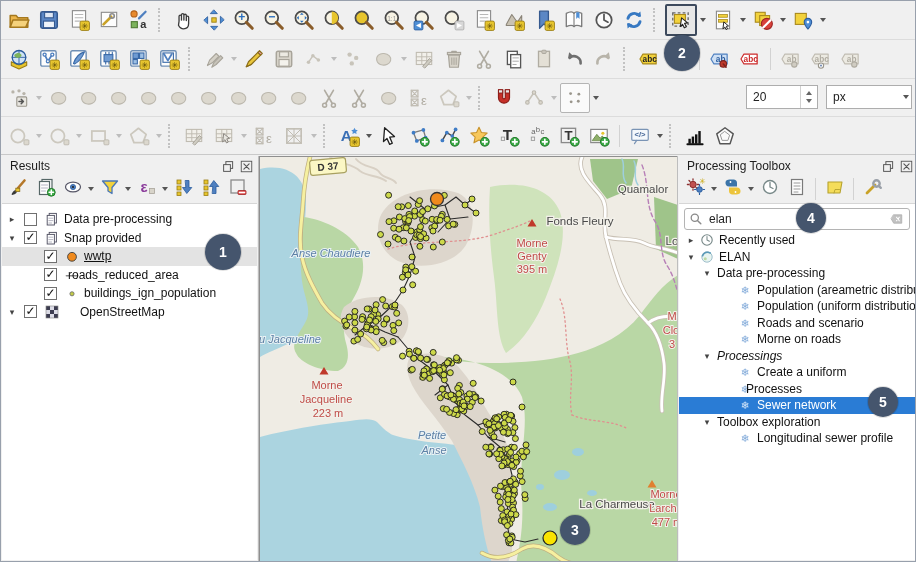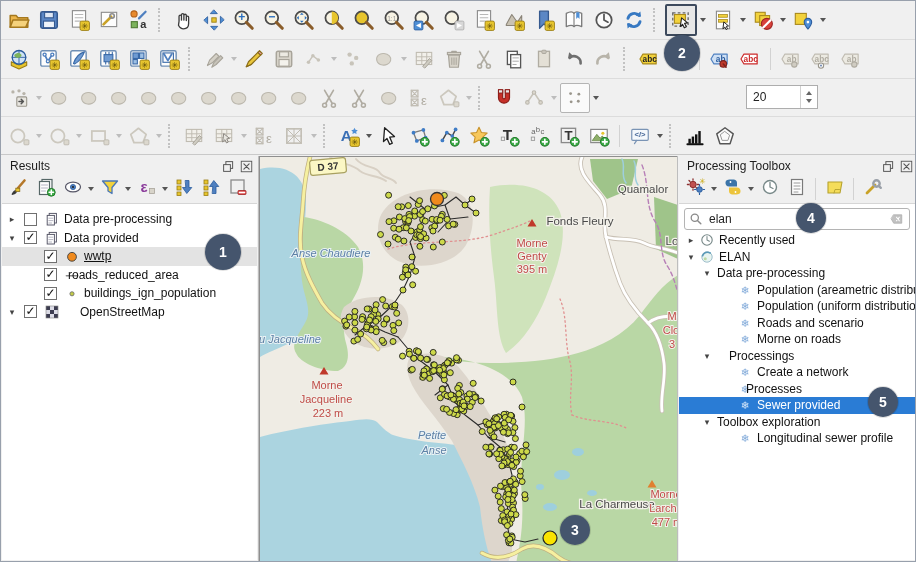--- a/index.html
+++ b/index.html
@@ -551,20 +551,24 @@
       </div>
     </div>
   <div class="toolbar" id="tb3">
     <div class="spinbox">
       <span class="val">20</span>
       <span class="spinarrows">
           <span class="upc"></span>
           <span class="dnc"></span>
         </span>
     </div>
+    <div class="pxsel">
+      <span class="val">px</span>
+      <span class="caret"></span>
+    </div>
   <div class="tbtn dis">
         <span>
           <svg width="22" height="22" viewBox="0 0 20 20">
             <circle cx="4.5" cy="4.5" r="1.5" fill="#b8b4aa" stroke="none" stroke-width="1"></circle>
             <circle cx="10" cy="3.5" r="1.5" fill="#b8b4aa" stroke="none" stroke-width="1"></circle>
             <circle cx="14.5" cy="6" r="1.5" fill="#b8b4aa" stroke="none" stroke-width="1"></circle>
             <rect x="8" y="9" width="9" height="8.5" fill="#e8e6e0" stroke="#9a968c" stroke-width="1" rx="1"></rect>
             <path d="M10,13.2 h4 M14,13.2 l-2,-2 M14,13.2 l-2,2" fill="none" stroke="#555" stroke-width="1.4" stroke-linejoin="round" stroke-linecap="round"></path>
           </svg>
         </span>
@@ -1008,21 +1012,21 @@
           <span class="lname" style="left: 62px;">Data pre-processing</span>
         </div>
         <div class="trow" style="top: 24.5px; height: 18.5px;">
           <span class="exp" style="left: 4px;">▾</span>
           <span class="cbx" style="left: 22px; top: 2.5px;">✓</span>
           <span style="position: absolute; left: 42px; top: 1px;"><svg width="16" height="16" viewBox="0 0 20 20">
               <rect x="6.5" y="3" width="9" height="12" fill="none" stroke="#556" stroke-width="1.2" rx="0"></rect>
               <rect x="4" y="5.5" width="9" height="12" fill="#fff" stroke="#556" stroke-width="1.2" rx="0"></rect>
               <path d="M6,9 h5 M6,12 h5 M6,15 h3.5" fill="none" stroke="#99a" stroke-width="0.9" stroke-linejoin="round" stroke-linecap="round"></path>
             </svg></span>
-          <span class="lname" style="left: 62px;">Data provided</span>
+          <span class="lname" style="left: 62px;">Snap provided</span>
         </div>
         <div class="trow selrow" style="top: 43px; height: 18.5px;">
           <span class="cbx" style="left: 42px; top: 2.5px;">✓</span>
           <span style="position: absolute; left: 62px; top: 1px;"><svg width="16" height="16" viewBox="0 0 20 20">
               <circle cx="10" cy="11" r="5.5" fill="#f08a1d" stroke="#444" stroke-width="1.2"></circle>
             </svg></span>
           <span class="lname bold uline" style="left: 82px;">wwtp</span>
         </div>
         <div class="trow" style="top: 61.5px; height: 18.5px;">
           <span class="cbx" style="left: 42px; top: 2.5px;">✓</span>
@@ -1613,39 +1617,39 @@
             <span class="lname" style="left: 78px;">Roads and scenario</span>
           </div>
           <div class="trow" style="top: 99px; height: 16.5px;">
             <span style="position: absolute; left: 58px; top: 0px;"><svg width="16" height="16" viewBox="0 0 20 20">
                 <text x="10" y="14.5" font-size="13" fill="#7da7d8" text-anchor="middle">❄</text>
               </svg></span>
             <span class="lname" style="left: 78px;">Morne on roads</span>
           </div>
           <div class="trow" style="top: 115.5px; height: 16.5px;">
             <span class="exp" style="left: 22px;">▾</span>
-            <span class="lname" style="left: 50px;">Processings</span>
+            <span class="lname" style="left: 38px; font-style: italic;">Processings</span>
           </div>
           <div class="trow" style="top: 132px; height: 16.5px;">
             <span style="position: absolute; left: 58px; top: 0px;"><svg width="16" height="16" viewBox="0 0 20 20">
                 <text x="10" y="14.5" font-size="13" fill="#7da7d8" text-anchor="middle">❄</text>
               </svg></span>
-            <span class="lname" style="left: 78px;">Create a network</span>
+            <span class="lname" style="left: 78px;">Create a uniform</span>
           </div>
           <div class="trow" style="top: 148.5px; height: 16.5px;">
             <span style="position: absolute; left: 58px; top: 0px;"><svg width="16" height="16" viewBox="0 0 20 20">
                 <text x="10" y="14.5" font-size="13" fill="#7da7d8" text-anchor="middle">❄</text>
               </svg></span>
             <span class="lname" style="left: 67px;">Processes</span>
           </div>
           <div class="trow pselrow" style="top: 165px; height: 16.5px;">
             <span style="position: absolute; left: 58px; top: 0px;"><svg width="16" height="16" viewBox="0 0 20 20">
                 <text x="10" y="14.5" font-size="13" fill="#d8e8fa" text-anchor="middle">❄</text>
               </svg></span>
-            <span class="lname" style="left: 78px;">Sewer provided</span>
+            <span class="lname" style="left: 78px;">Sewer network</span>
           </div>
           <div class="trow" style="top: 181.5px; height: 16.5px;">
             <span class="exp" style="left: 22px;">▾</span>
             <span class="lname" style="left: 38px;">Toolbox exploration</span>
           </div>
           <div class="trow" style="top: 198px; height: 16.5px;">
             <span style="position: absolute; left: 58px; top: 0px;"><svg width="16" height="16" viewBox="0 0 20 20">
                 <text x="10" y="14.5" font-size="13" fill="#7da7d8" text-anchor="middle">❄</text>
               </svg></span>
             <span class="lname" style="left: 78px;">Longitudinal sewer profile</span>

